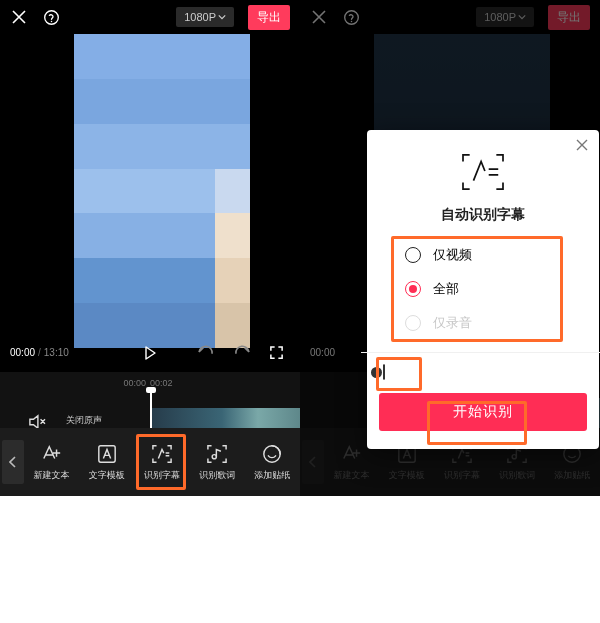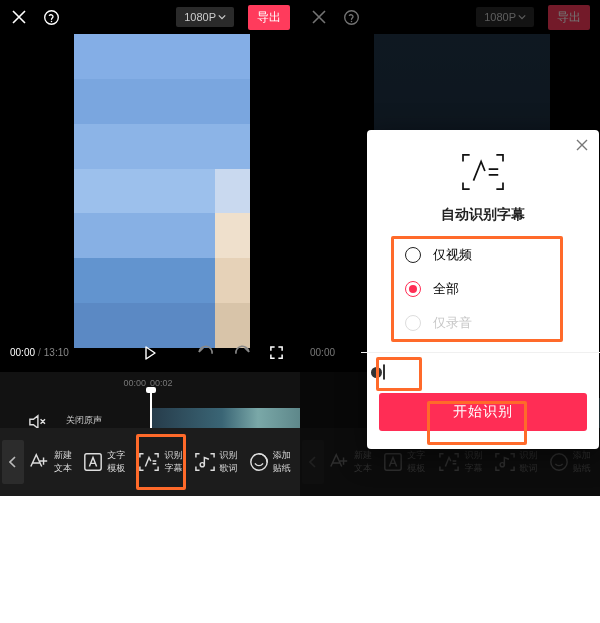--- a/index.html
+++ b/index.html
@@ -30,21 +30,21 @@
   .track-region{position:relative;height:160px}
   .mute-col{position:absolute;left:28px;top:26px;display:flex;flex-direction:row;align-items:flex-start;gap:20px;color:#ccc;font-size:9px}
   .clip{position:absolute;left:150px;top:20px;width:180px;height:44px;background:linear-gradient(90deg,#263b4a,#3a6575 40%,#7aa8a8 60%,#4a7075);border-radius:2px}
   .playhead{position:absolute;left:150px;top:0;bottom:0;width:2px;background:#fff}
   .playhead::before{content:"";position:absolute;top:-1px;left:-4px;width:10px;height:6px;background:#fff;border-radius:2px}
   .add-btn{position:absolute;right:10px;top:26px;width:30px;height:30px;background:#2b2b2b;color:#fff;border-radius:4px;display:flex;align-items:center;justify-content:center;font-size:16px}
   
   .bbar{position:absolute;left:0;right:0;bottom:0;height:68px;background:#1c1c1c;display:flex;align-items:center}
   .back-chip{width:22px;height:44px;background:#2c2c2c;display:flex;align-items:center;justify-content:center;color:#bbb;margin-left:2px;border-radius:2px}
   .bbar-items{flex:1;display:flex;justify-content:space-around}
-  .bitm{display:flex;flex-direction:row;align-items:center;gap:4px;color:#ddd;font-size:9px;padding:6px 4px;border-radius:2px}
+  .bitm{display:flex;flex-direction:column;align-items:center;gap:4px;color:#ddd;font-size:9px;padding:6px 4px;border-radius:2px}
   .bitm.dim{color:#666}
   .bitm .ic{width:22px;height:22px;display:flex;align-items:center;justify-content:center}
   .hl-box{border:3px solid #ff6a2a;border-radius:2px;pointer-events:none;position:absolute}
   
   .modal{position:absolute;left:67px;top:130px;width:232px;background:#fff;border-radius:4px;box-shadow:0 6px 28px rgba(0,0,0,.5);padding:16px 12px 18px}
   .modal .close{position:absolute;right:10px;top:8px;color:#666}
   .modal .ico-head{display:flex;justify-content:center;margin:6px 0 14px}
   .modal h3{text-align:center;font-size:14px;font-weight:600;color:#222;margin-bottom:14px}
   .opt{display:flex;align-items:center;gap:12px;padding:8px 26px;font-size:13px;color:#000000}
   .opt.disabled{color:#c7c7c7}

